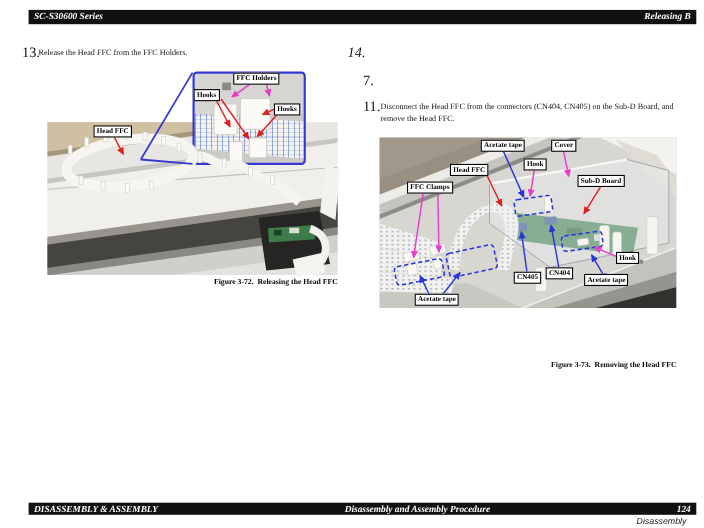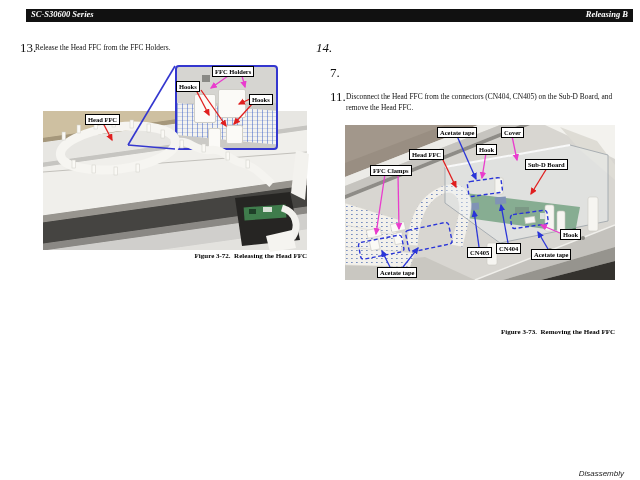--- a/index.html
+++ b/index.html
@@ -264,15 +264,20 @@
   <div class="label" style="left:525px;top:159px;">Sub-D Board</div>
   <div class="label" style="left:370px;top:165px;">FFC Clamps</div>
   <div class="label" style="left:467px;top:247px;">CN405</div>
   <div class="label" style="left:496px;top:243px;">CN404</div>
   <div class="label" style="left:560px;top:229px;">Hook</div>
   <div class="label" style="left:531px;top:249px;">Acetate tape</div>
   <div class="label" style="left:377px;top:267px;">Acetate tape</div>
 
   <div class="caption" style="left:345px;top:286px;width:270px;margin-top:42px;">Figure 3-73.&nbsp; Removing the Head FFC</div>
 
+  <div id="footer-bar" class="bar">
+    <span>DISASSEMBLY &amp; ASSEMBLY</span>
+    <span>Disassembly and Assembly Procedure</span>
+    <span>124</span>
+  </div>
   <div id="confidential">Disassembly</div>
 
 </div>
 
 </body></html>

